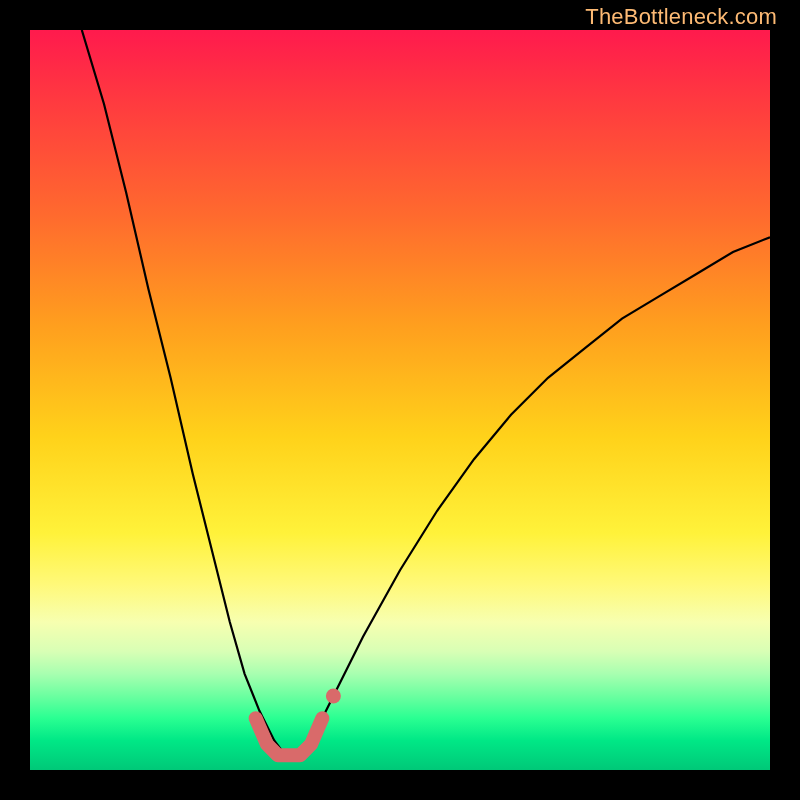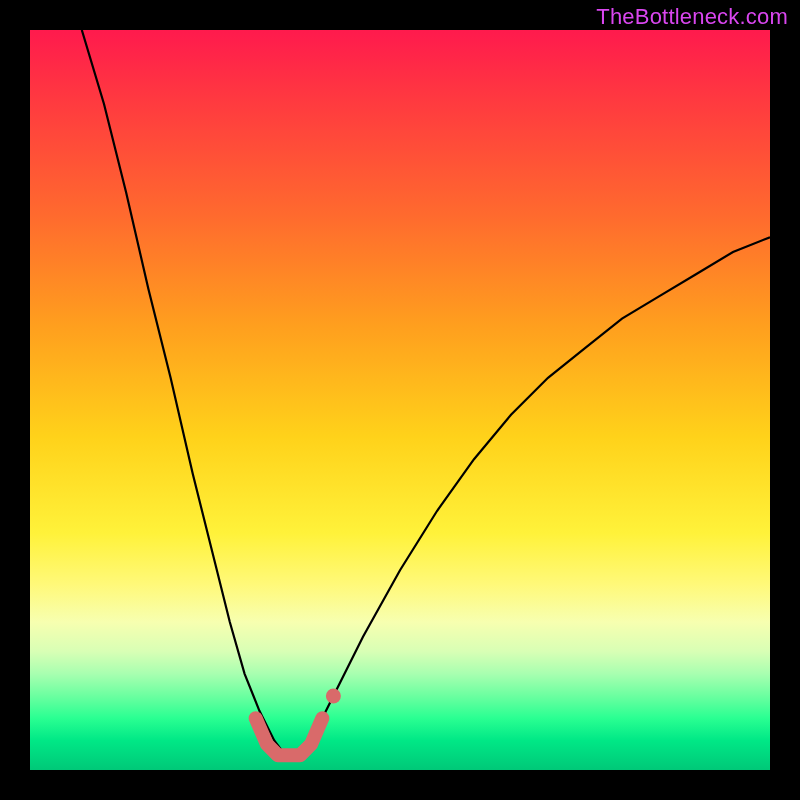--- a/index.html
+++ b/index.html
@@ -38,22 +38,22 @@
       #a8ffb0 87%,
       #6bffa0 90%,
       #2aff92 93%,
       #00e886 96%,
       #00c878 100%
     );
   }
   .watermark {
     position: absolute;
     top: 4px;
-    right: 12px;
-    color: #d946ef;
+    right: 23px;
+    color: #fdba74;
     font-size: 22px;
     font-weight: 500;
     letter-spacing: 0.2px;
   }
   svg.curve {
     position: absolute;
     left: 0;
     top: 0;
     width: 740px;
     height: 740px;

